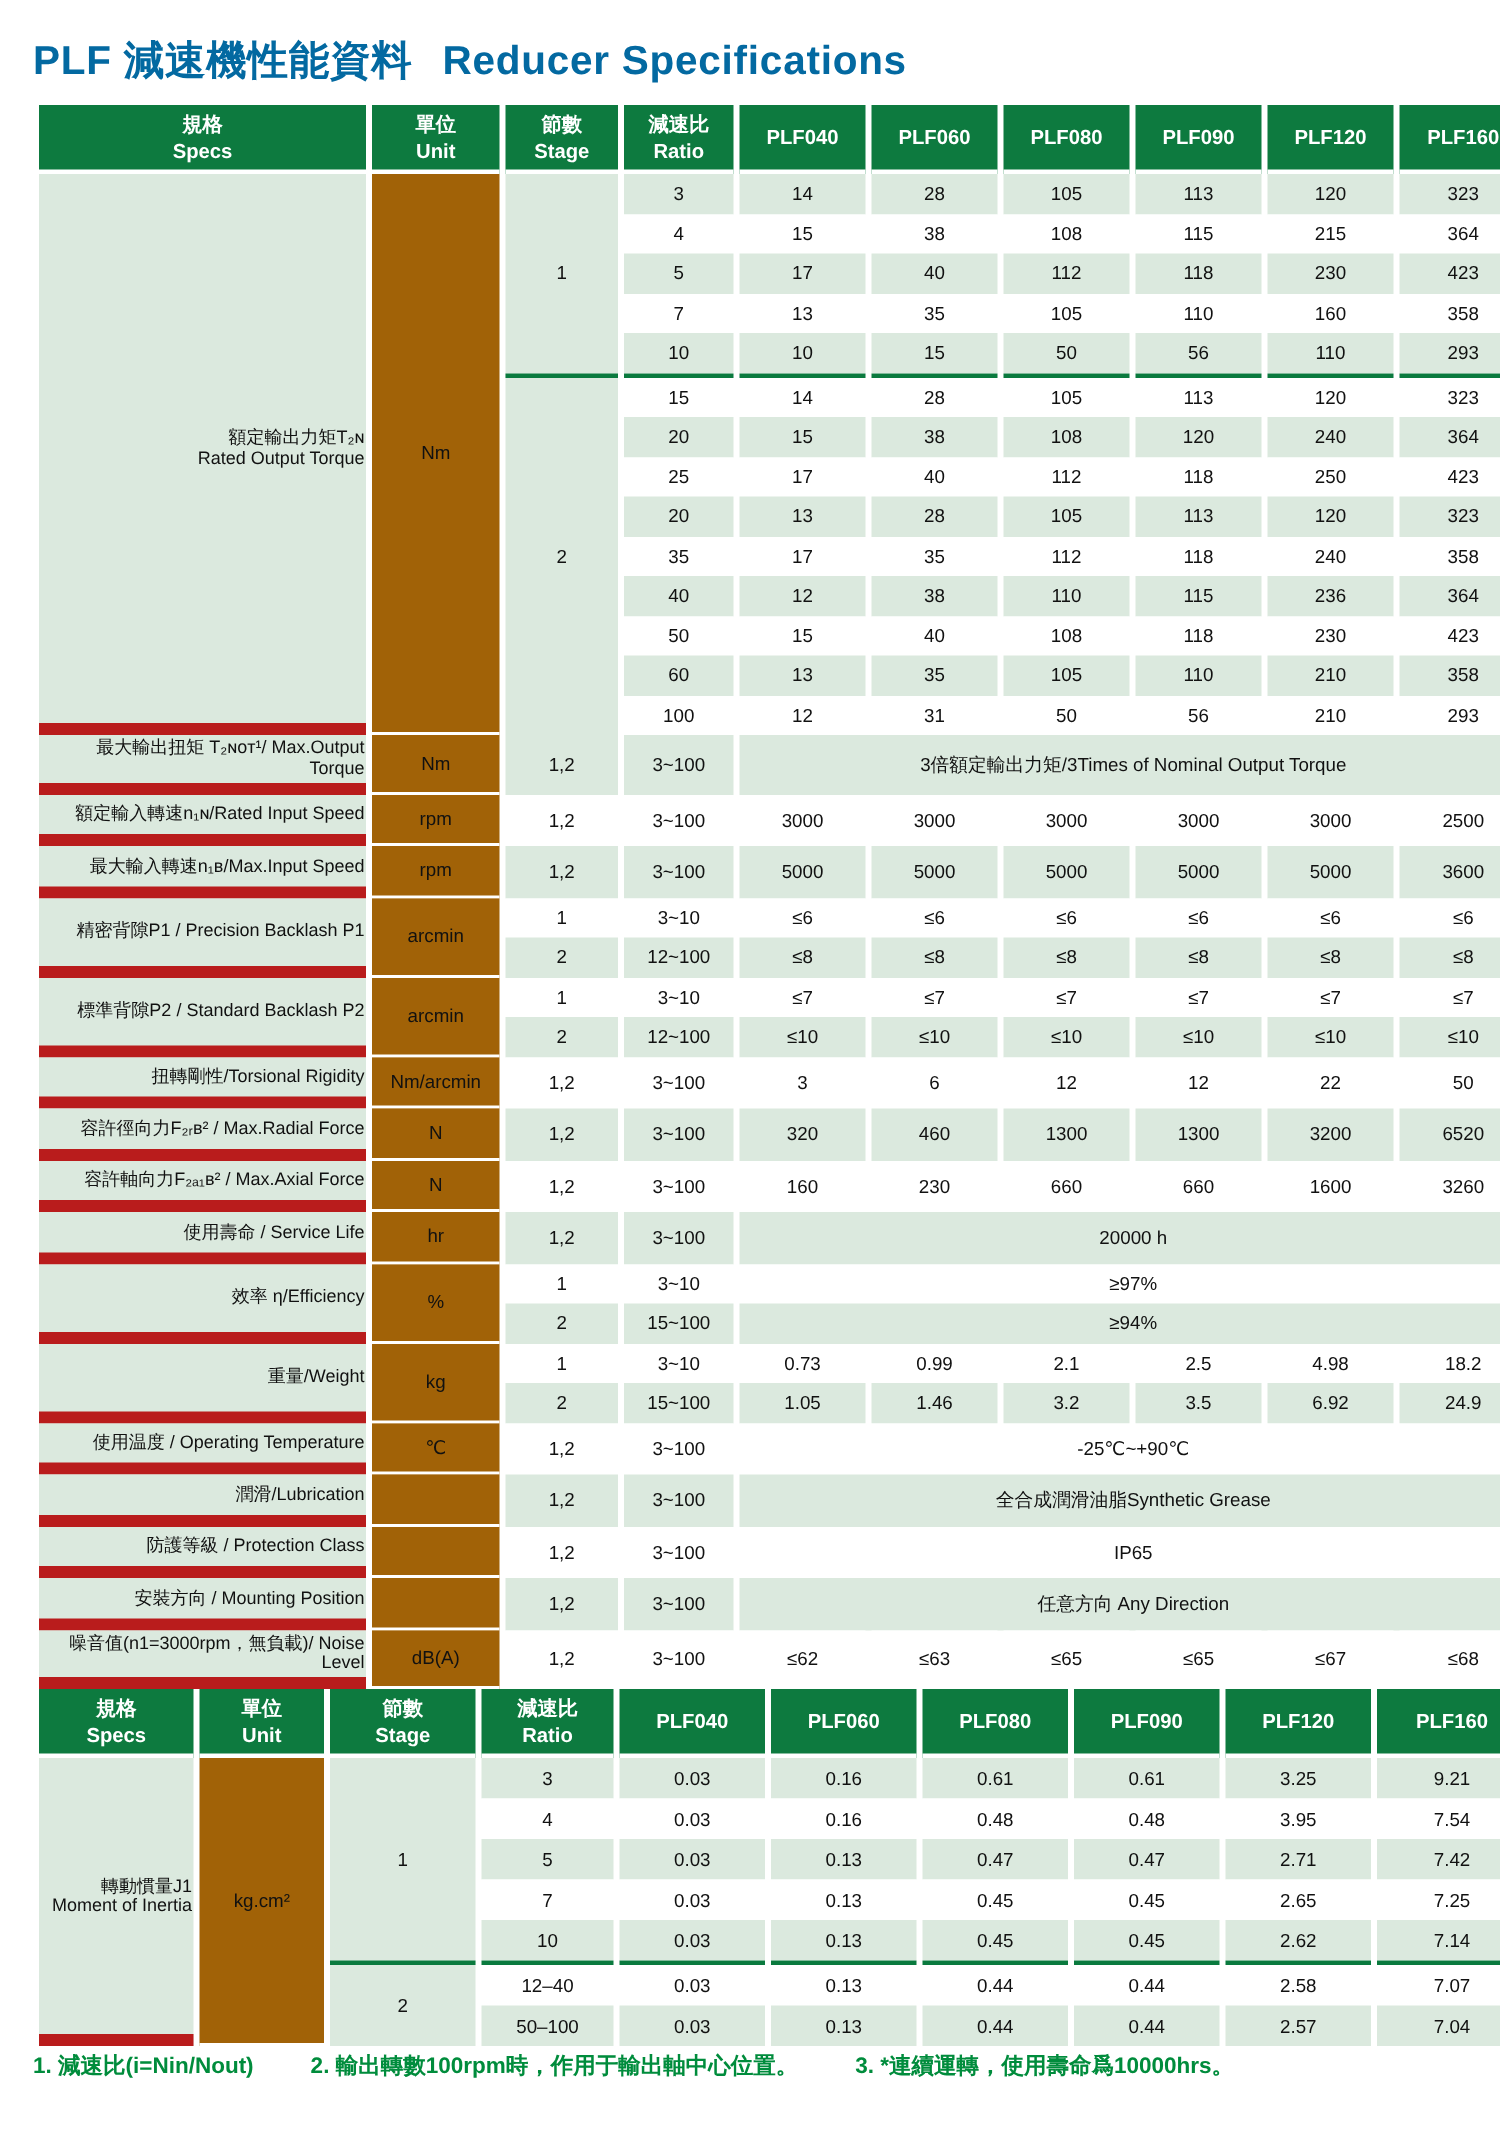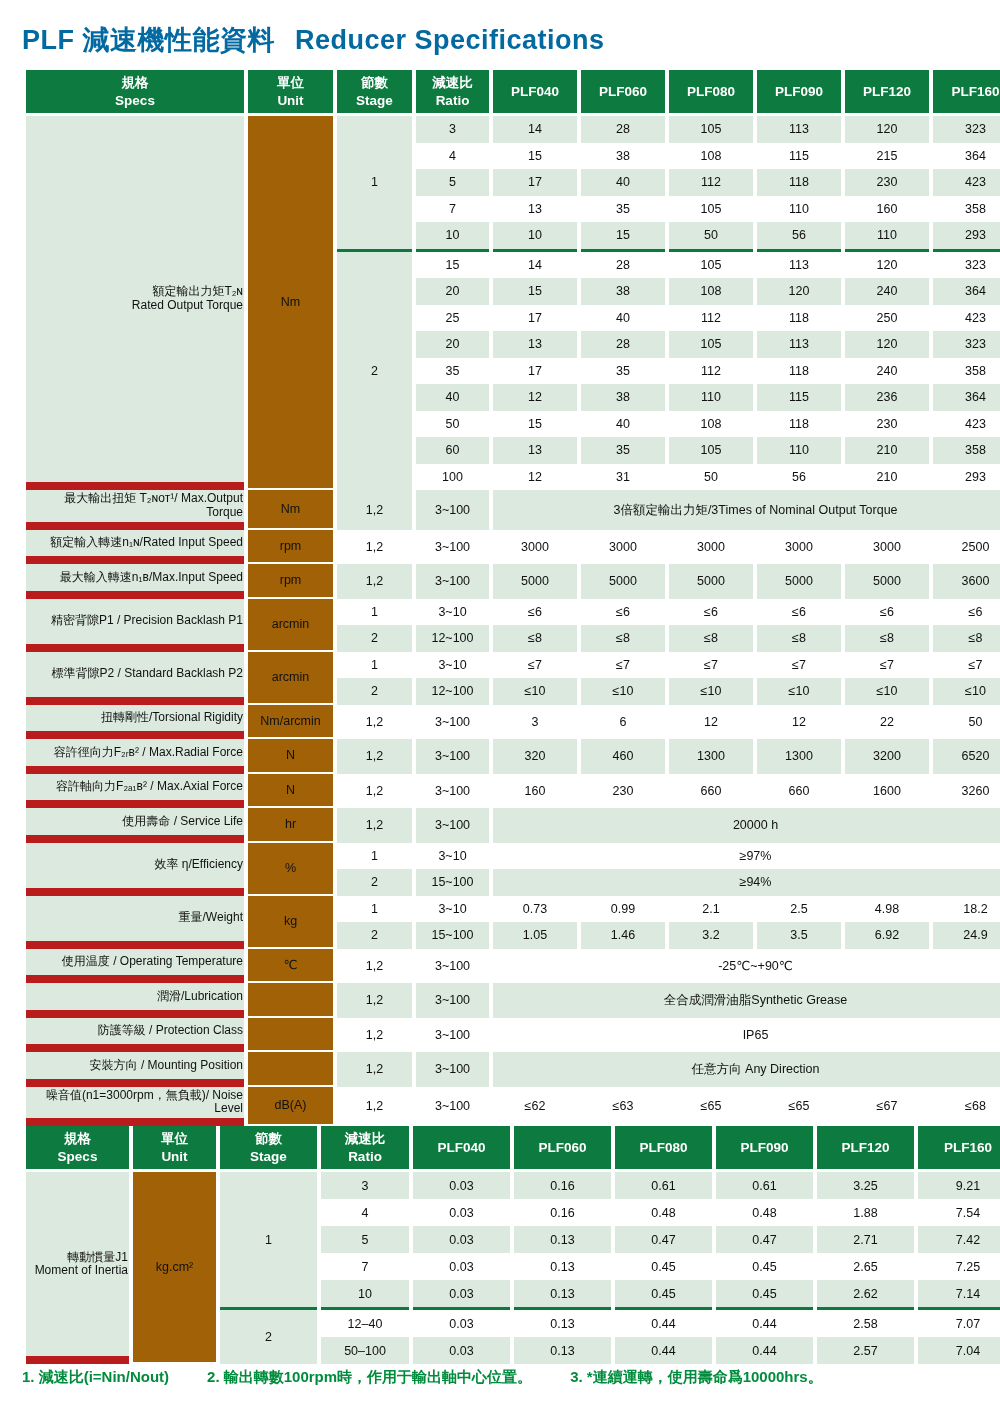--- a/index.html
+++ b/index.html
@@ -455,21 +455,21 @@
           <td class="g">0.61</td>
           <td class="g">3.25</td>
           <td class="g">9.21</td>
         </tr>
         <tr>
           <td class="w">4</td>
           <td class="w">0.03</td>
           <td class="w">0.16</td>
           <td class="w">0.48</td>
           <td class="w">0.48</td>
-          <td class="w">1.88</td>
+          <td class="w">3.95</td>
           <td class="w">7.54</td>
         </tr>
         <tr>
           <td class="g">5</td>
           <td class="g">0.03</td>
           <td class="g">0.13</td>
           <td class="g">0.47</td>
           <td class="g">0.47</td>
           <td class="g">2.71</td>
           <td class="g">7.42</td>

